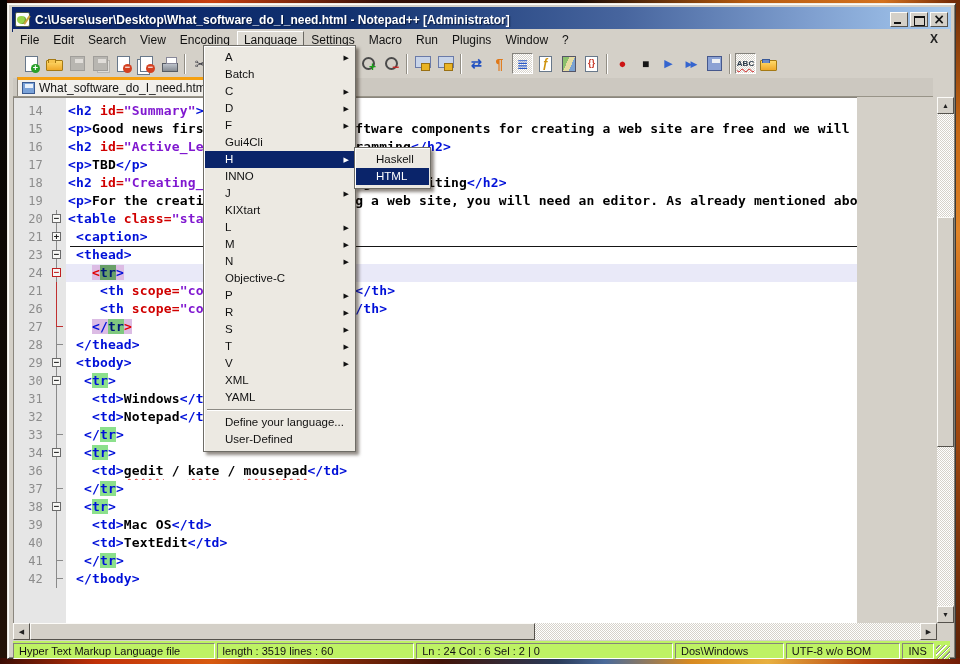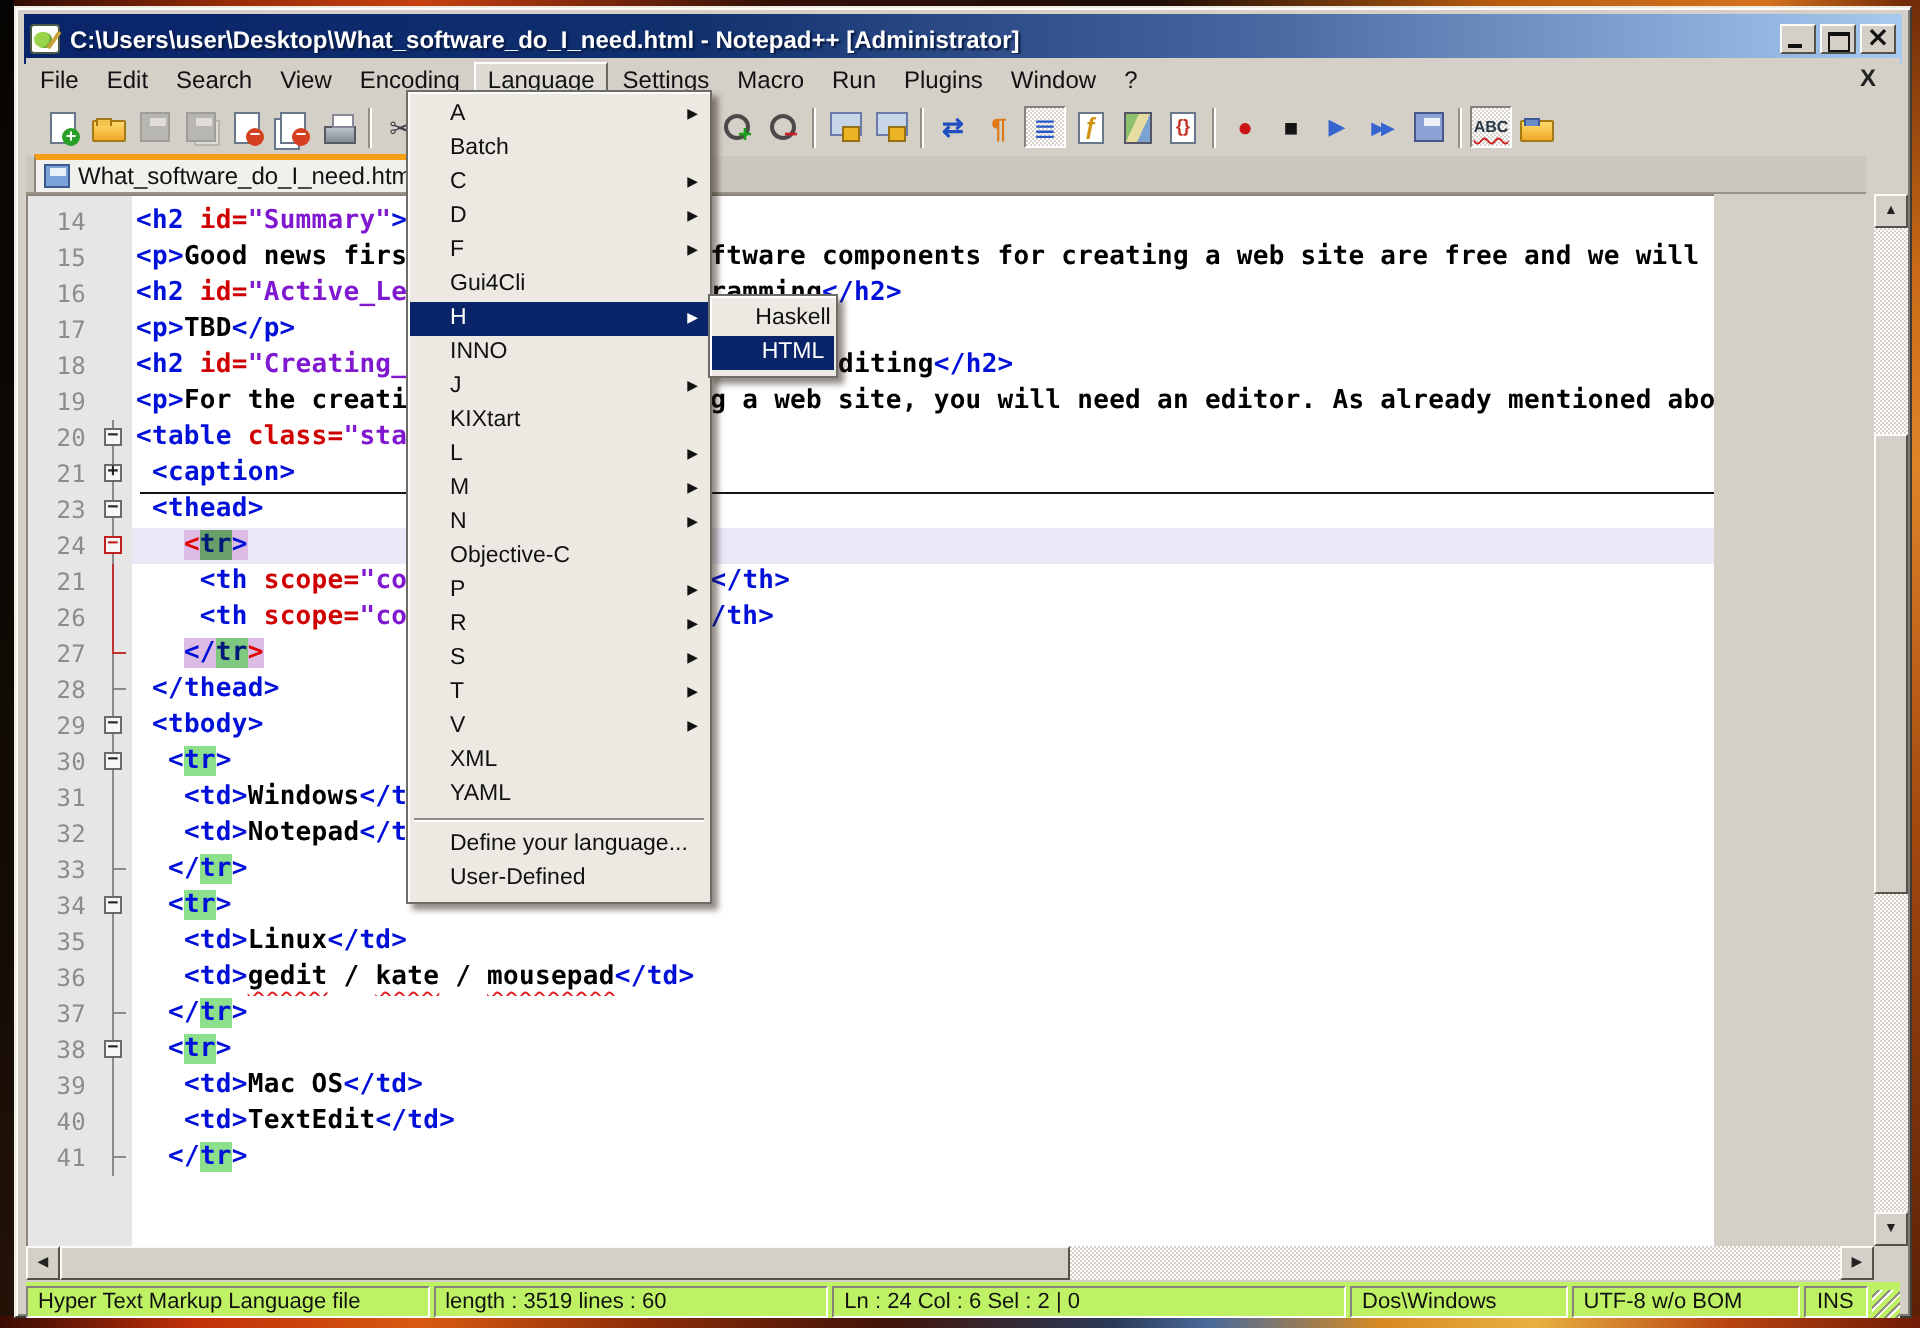--- a/index.html
+++ b/index.html
@@ -165,21 +165,21 @@
   .sfield{border:1px solid;border-color:#86837c #fff #fff #86837c;padding:1px 5px;margin-right:2px;
     white-space:nowrap;overflow:hidden;}
   .grip{margin-left:auto;width:14px;height:14px;align-self:flex-end;
     background:repeating-linear-gradient(135deg,transparent 0 2px,#908c84 2px 3px,#fff 3px 4px);}
 
   
   .popup{position:absolute;background:#ece9e2;border:1px solid #6e6c66;
     box-shadow:inset 1px 1px 0 #fff,3px 3px 3px rgba(40,28,16,.5);font-size:11.5px;color:#111;
     padding:3px 1px;z-index:50;}
   .lang-menu{left:203px;top:45px;width:153px;}
-  .sub-menu{left:354px;top:147px;width:65px;z-index:60;text-align:center;}
+  .sub-menu{left:354px;top:147px;width:77px;z-index:60;}
   .mi{height:17px;line-height:17px;padding-left:20px;position:relative;white-space:nowrap;}
   .mi .arr{position:absolute;right:5px;top:0;font-size:7px;line-height:17px;}
   .mi.hl{background:#0a246a;color:#fff;}
   .msep{height:2px;margin:3px 2px;border-top:1px solid #8c8a84;border-bottom:1px solid #fff;}
 </style>
 </head>
 <body>
 
 <div class="desktop">
   <div class="desk-top"></div>
@@ -399,27 +399,20 @@
       </div>
       <div class="erow">
         <div class="lnum">34</div>
         <div class="fold">
           <div class="fv"></div>
           <div class="fbox">−</div>
         </div>
         <div class="ecode"><span class="tk-W">  </span><span class="tk-T">&lt;</span><span class="tk-G">tr</span><span class="tk-T">&gt;</span></div>
       </div>
       <div class="erow">
-        <div class="lnum">35</div>
-        <div class="fold">
-          <div class="fv"></div>
-        </div>
-        <div class="ecode"><span class="tk-W">   </span><span class="tk-T">&lt;td&gt;</span><span class="tk-X">Linux</span><span class="tk-T">&lt;/td&gt;</span></div>
-      </div>
-      <div class="erow">
         <div class="lnum">36</div>
         <div class="fold">
           <div class="fv"></div>
         </div>
         <div class="ecode"><span class="tk-W">   </span><span class="tk-T">&lt;td&gt;</span><span class="tk-S">gedit</span><span class="tk-X"> / </span><span class="tk-S">kate</span><span class="tk-X"> / </span><span class="tk-S">mousepad</span><span class="tk-T">&lt;/td&gt;</span></div>
       </div>
       <div class="erow">
         <div class="lnum">37</div>
         <div class="fold">
           <div class="fv"></div>
@@ -449,20 +442,28 @@
         </div>
         <div class="ecode"><span class="tk-W">   </span><span class="tk-T">&lt;td&gt;</span><span class="tk-X">TextEdit</span><span class="tk-T">&lt;/td&gt;</span></div>
       </div>
       <div class="erow">
         <div class="lnum">41</div>
         <div class="fold">
           <div class="fv"></div>
           <div class="ftick"></div>
         </div>
         <div class="ecode"><span class="tk-W">  </span><span class="tk-T">&lt;/</span><span class="tk-G">tr</span><span class="tk-T">&gt;</span></div>
+      </div>
+      <div class="erow">
+        <div class="lnum">42</div>
+        <div class="fold">
+          <div class="fv"></div>
+          <div class="ftick"></div>
+        </div>
+        <div class="ecode"><span class="tk-W"> </span><span class="tk-T">&lt;/tbody&gt;</span></div>
       </div>
     </div>
 
   <div class="vscroll">
     <span class="sbtn" style="left:0;top:0;">▲</span>
     <span class="sthumb" style="left:0;top:120px;width:17px;height:230px;"></span>
     <span class="sbtn" style="left:0;bottom:0;">▼</span>
   </div>
   <div class="hscroll">
     <span class="sbtn" style="left:0;top:0;">◀</span>

